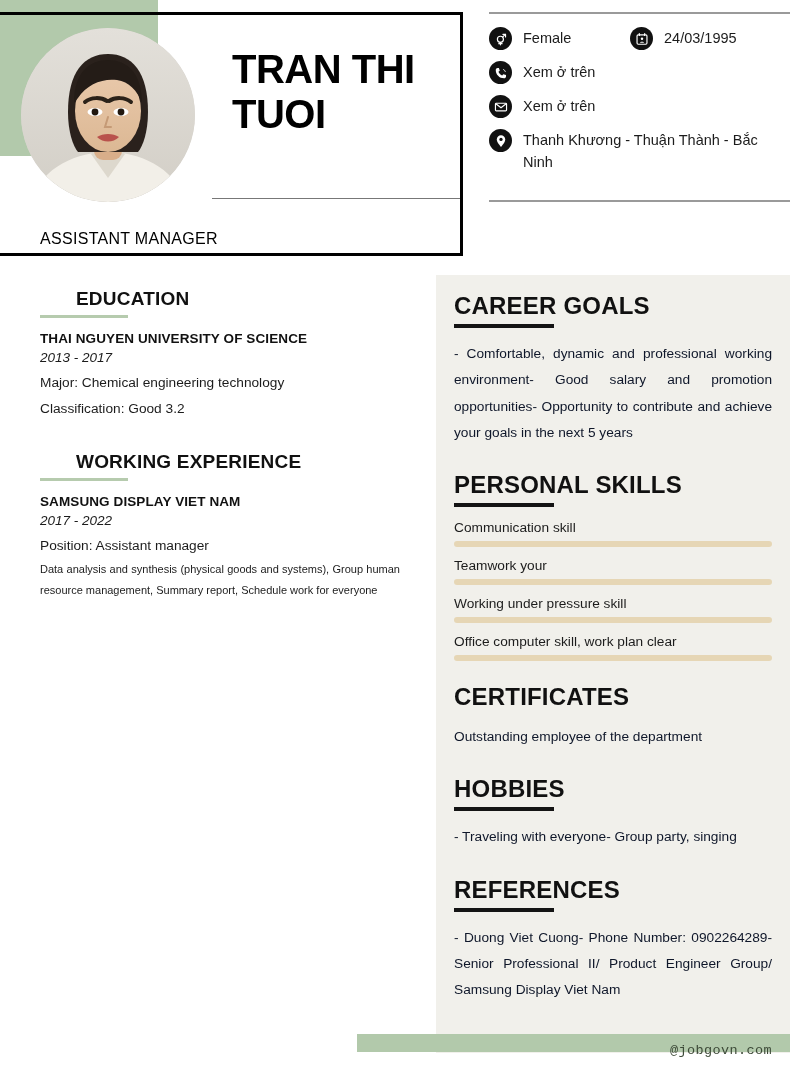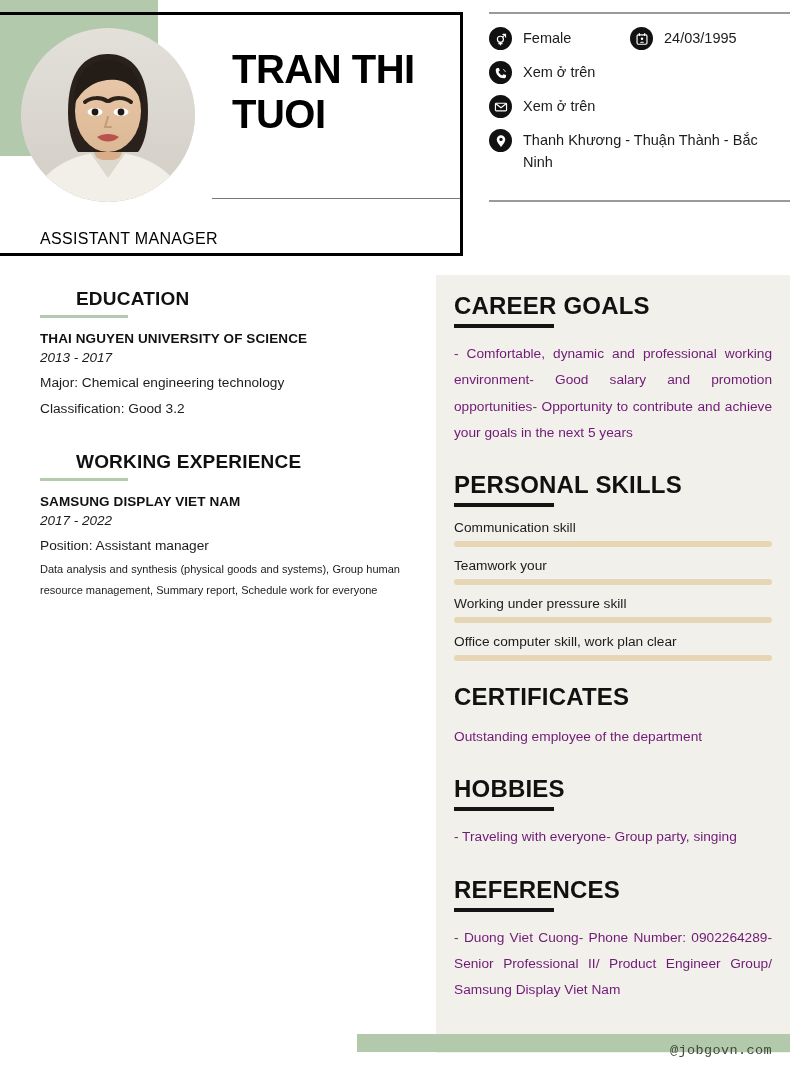--- a/index.html
+++ b/index.html
@@ -190,21 +190,21 @@
     letter-spacing: 0.2px;
     margin-bottom: 4px;
   }
   .rh-rule {
     width: 100px; height: 4px;
     background: #141414;
     margin-bottom: 13px;
   }
   .rpara {
     font-size: 13.7px;
-    color: #701a75;
+    color: #0f172a;
     line-height: 1.92;
     text-align: justify;
   }
   .rsec { margin-bottom: 25px; }
   .rsec.tight { margin-bottom: 22px; }
 
   .skill { margin-bottom: 11px; }
   .skill-label {
     font-size: 13.7px;
     color: #1c1c1c;

